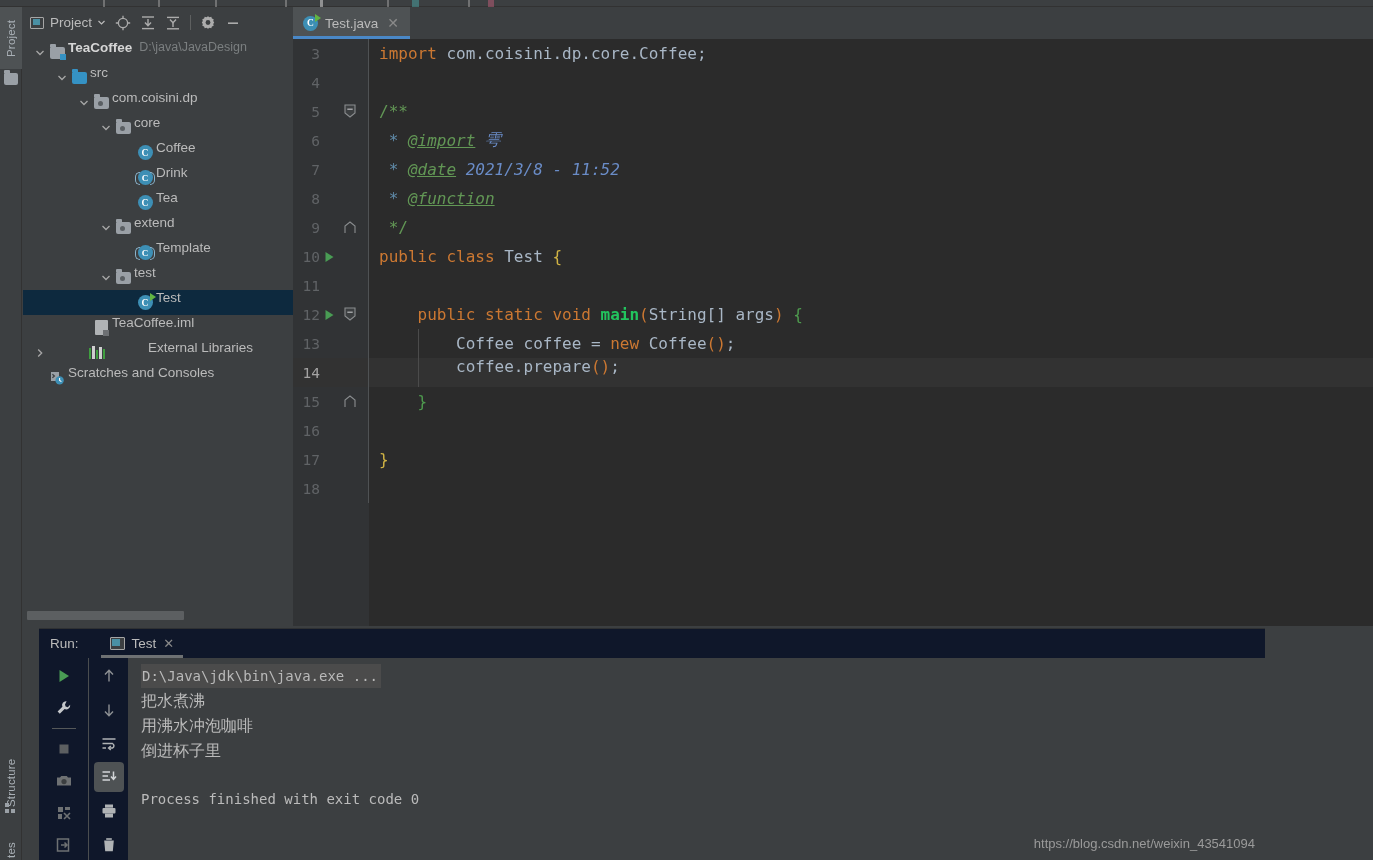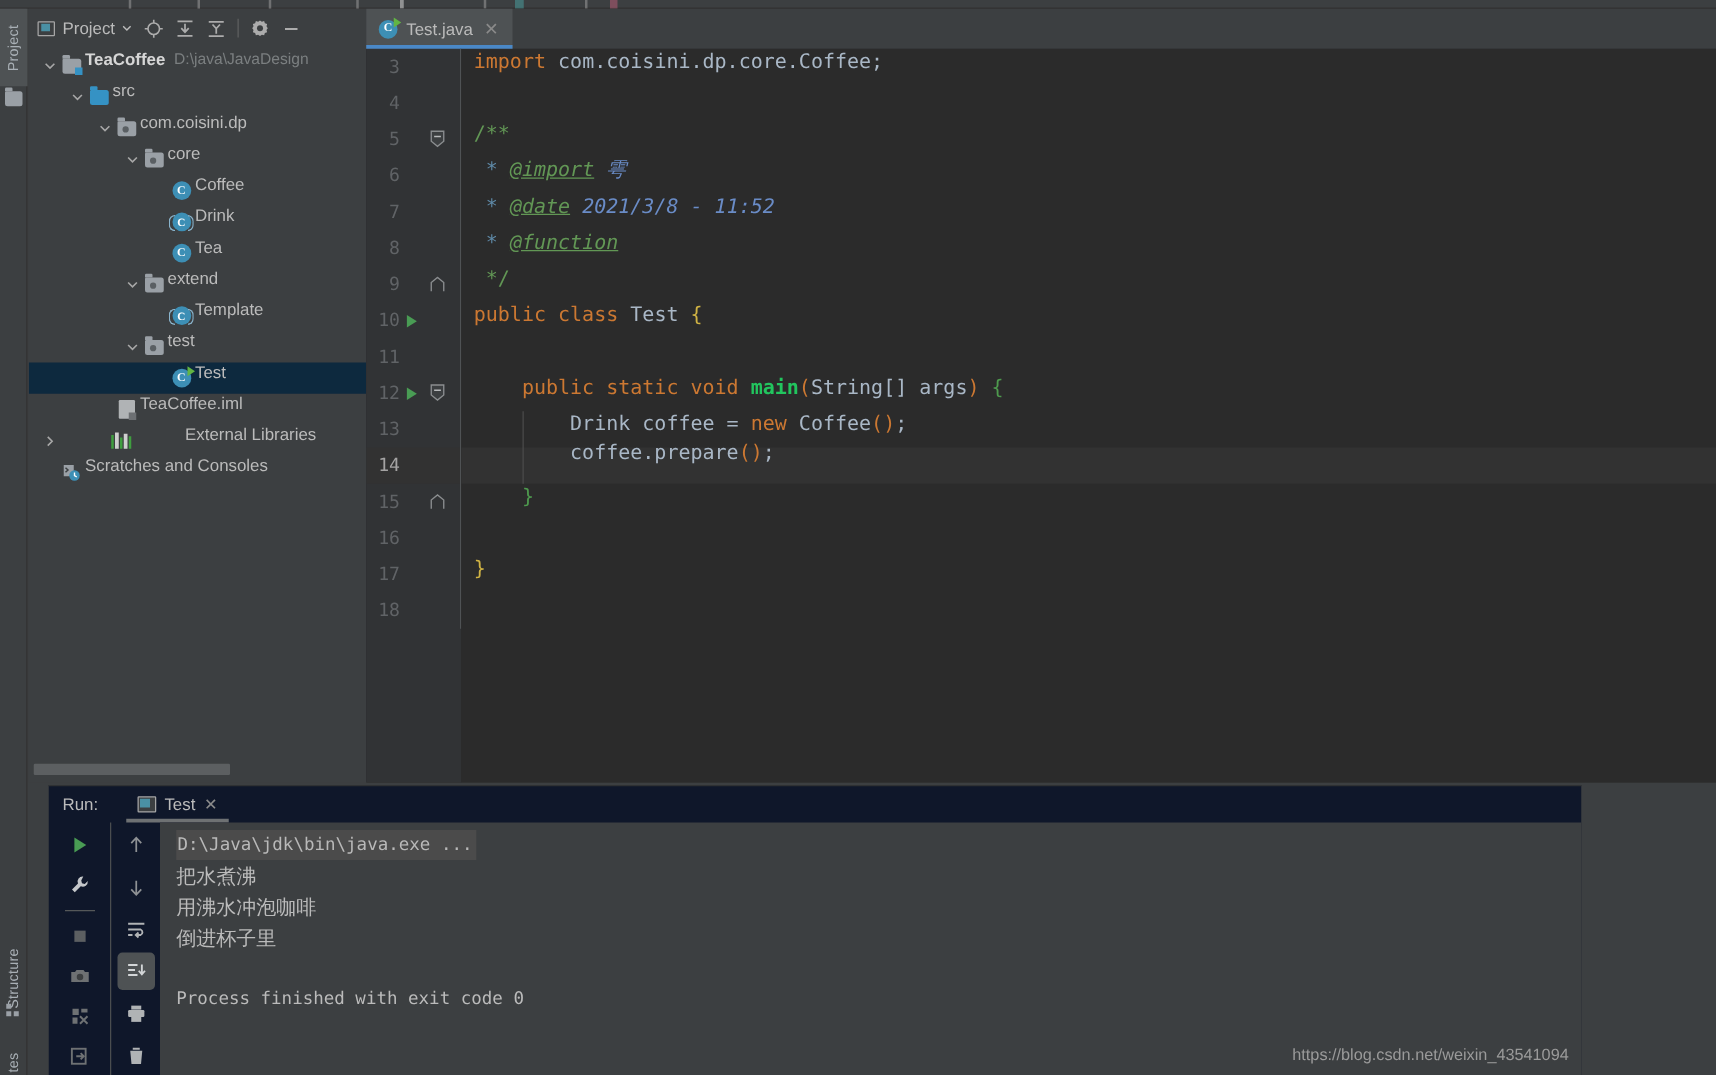--- a/index.html
+++ b/index.html
@@ -181,21 +181,21 @@
   .ln .runarrow {
     width: 18px; display: flex; align-items: center; justify-content: center;
   }
   .ln .fold { width: 24px; display: flex; align-items: center; justify-content: center; }
 
   .vline {
     position: absolute; left: 75px; width: 1px; background: #4f5254;
   }
 
   .codeline {
-    position: absolute; left: 0; height: 29px; display: flex; align-items: flex-start;
+    position: absolute; left: 0; height: 29px; display: flex; align-items: center;
     font-family: "DejaVu Sans Mono", monospace; font-size: 16px;
     white-space: pre; color: #a9b7c6; padding-left: 10px;
   }
   .cur-line-bg { position: absolute; left: 0; right: 0; height: 29px; background: #323232; }
   .indent-guide { position: absolute; width: 1px; background: #4b4b4b; }
 
   .kw { color: #cc7832; }
   .txt { color: #a9b7c6; }
   .cmt-blue { color: #629755; }
   .doc-star { color: #5f8aa8; }
@@ -628,21 +628,21 @@
           <div class="codeline" style="top: 0px;"><span class="kw">import </span><span class="txt">com.coisini.dp.core.Coffee;</span></div>
           <div class="codeline" style="top: 29px;"></div>
           <div class="codeline" style="top: 58px;"><span class="cmt-blue">/**</span></div>
           <div class="codeline" style="top: 87px;"><span class="doc-star"> * </span><span class="doc-tag">@import</span><span class="doc-val"> 雩</span></div>
           <div class="codeline" style="top: 116px;"><span class="doc-star"> * </span><span class="doc-tag">@date</span><span class="doc-val"> 2021/3/8 - 11:52</span></div>
           <div class="codeline" style="top: 145px;"><span class="doc-star"> * </span><span class="doc-tag">@function</span></div>
           <div class="codeline" style="top: 174px;"><span class="cmt-blue"> */</span></div>
           <div class="codeline" style="top: 203px;"><span class="kw">public class </span><span class="txt">Test </span><span class="brace-y">{</span></div>
           <div class="codeline" style="top: 232px;"></div>
           <div class="codeline" style="top: 261px;"><span class="txt">    </span><span class="kw">public static void </span><span class="mth">main</span><span class="paren-o">(</span><span class="txt">String[] args</span><span class="paren-o">)</span><span class="txt"> </span><span class="brace-g">{</span></div>
-          <div class="codeline" style="top: 290px;"><span class="txt">        Drink coffee = </span><span class="kw">new </span><span class="txt">Coffee</span><span class="paren-o">()</span><span class="txt">;</span></div>
+          <div class="codeline" style="top: 290px;"><span class="txt">        Coffee coffee = </span><span class="kw">new </span><span class="txt">Coffee</span><span class="paren-o">()</span><span class="txt">;</span></div>
           <div class="cur-line-bg" style="top: 319px;"></div>
           <div class="codeline" style="top: 313px;"><span class="txt">        coffee.prepare</span><span class="paren-o">()</span><span class="txt">;</span></div>
           <div class="codeline" style="top: 348px;"><span class="txt">    </span><span class="brace-g">}</span></div>
           <div class="codeline" style="top: 377px;"></div>
           <div class="codeline" style="top: 406px;"><span class="brace-y">}</span></div>
           <div class="codeline" style="top: 435px;"></div>
           <div class="indent-guide" style="left: 49px; top: 290px; height: 58px;"></div>
         </div>
     </div>
   </div>

